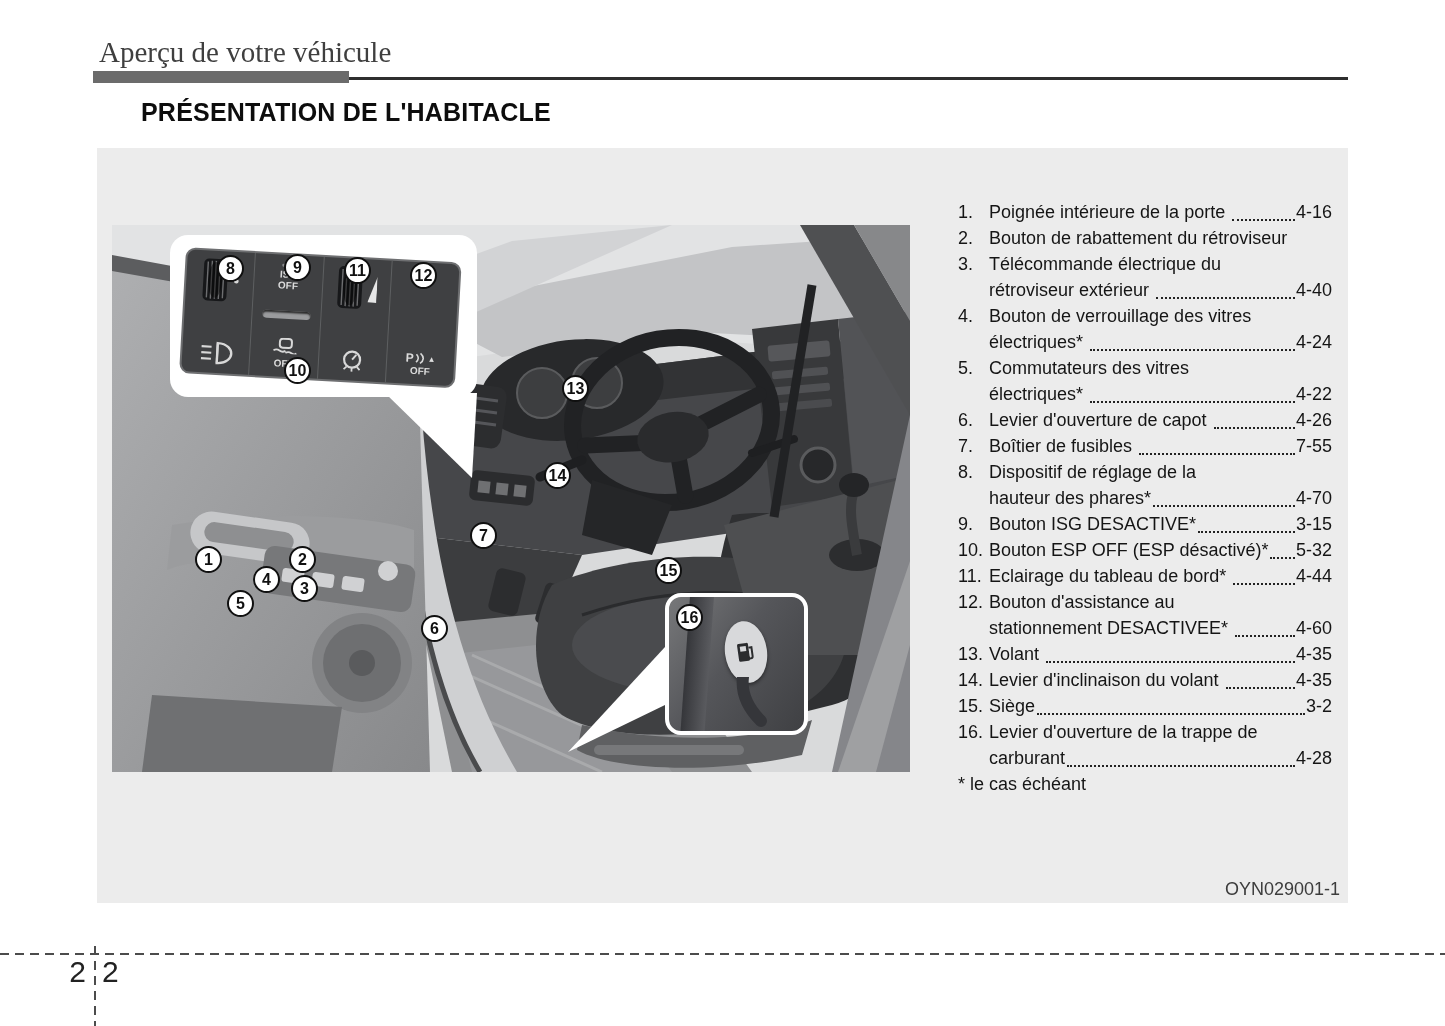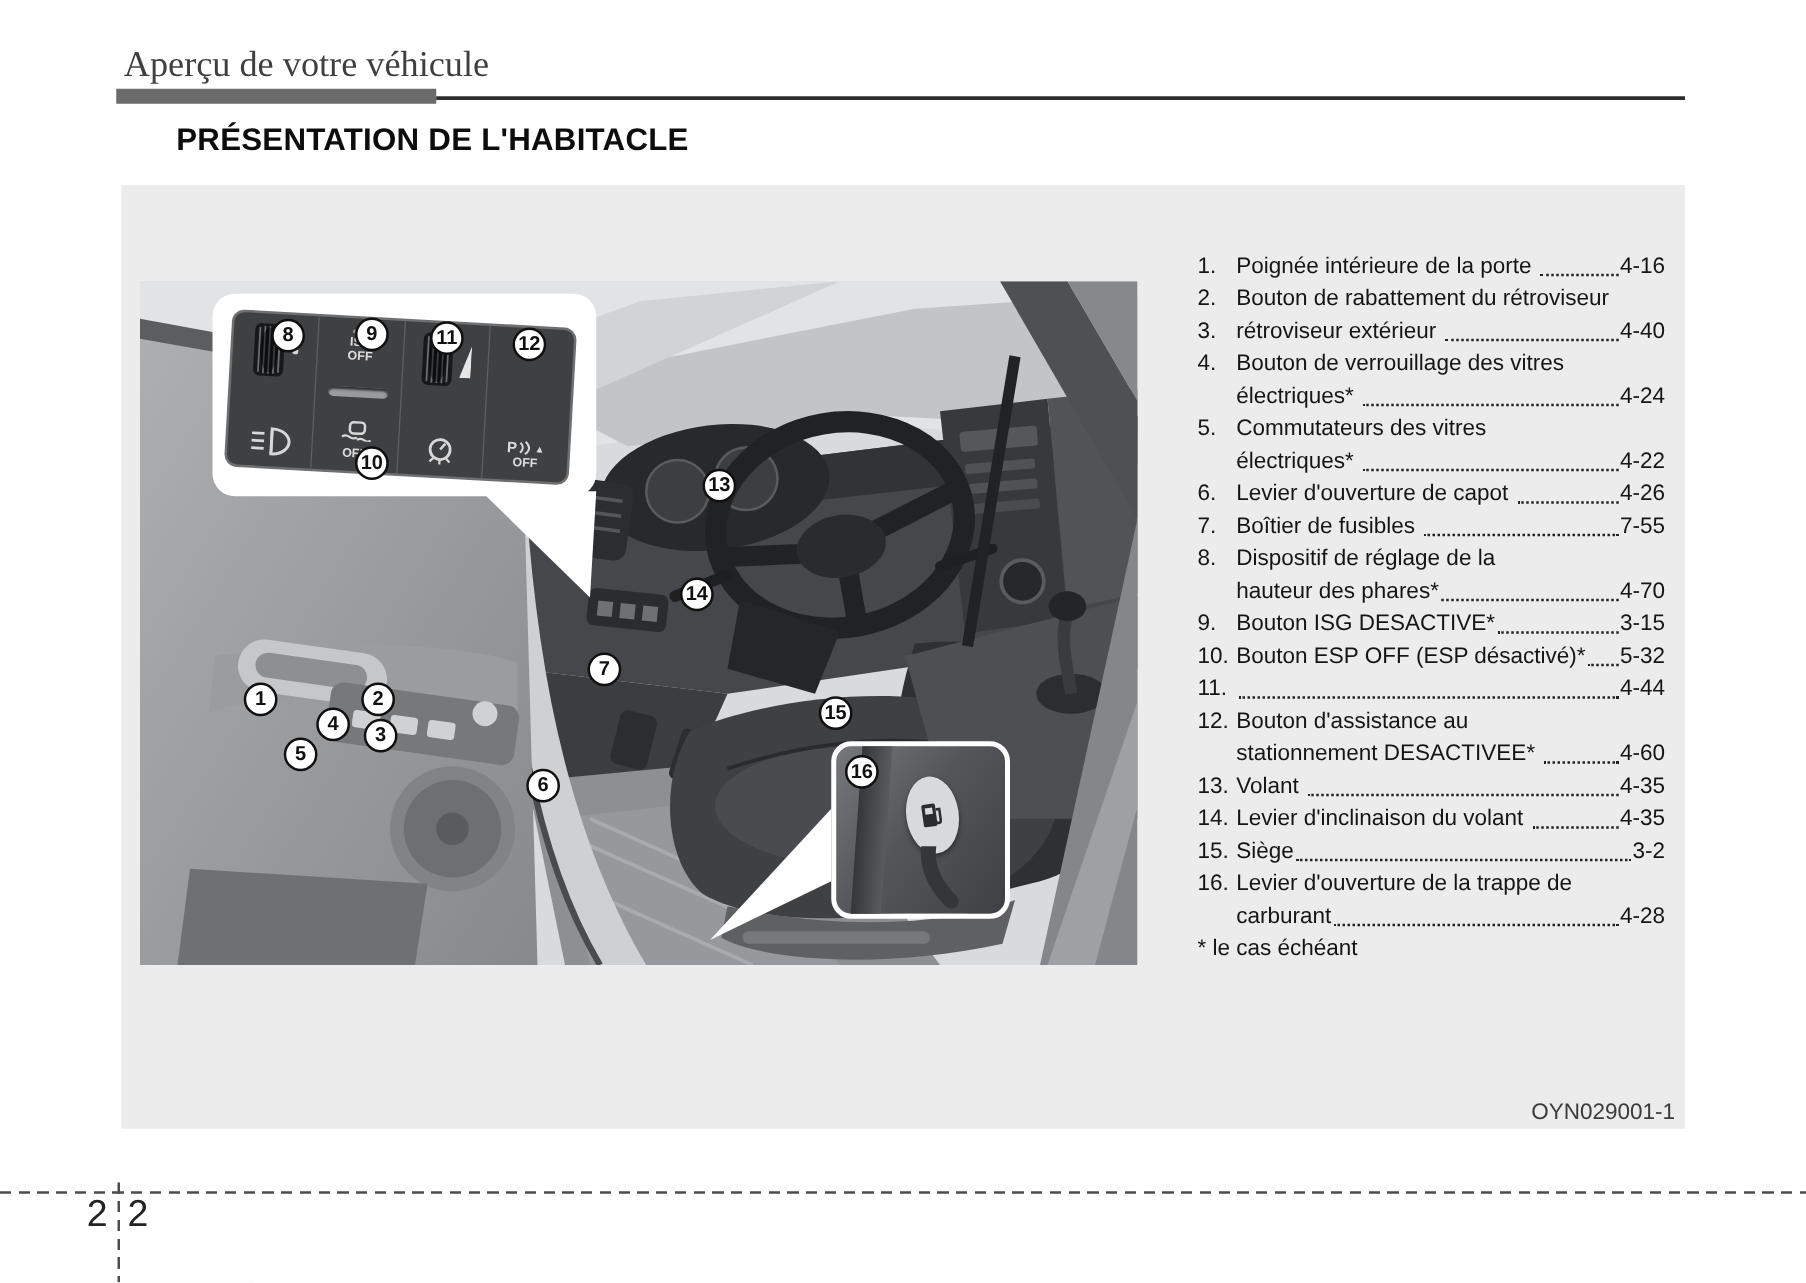--- a/index.html
+++ b/index.html
@@ -300,20 +300,23 @@
         <div class="body">
           <div class="line">
             <span class="txt">Bouton de rabattement du rétroviseur</span>
           </div>
         </div>
       </div>
       <div class="li">
         <span class="num">3.</span>
         <div class="body">
           <div class="line">
+            <span class="txt">Télécommande électrique du</span>
+          </div>
+          <div class="line">
             <span class="txt">rétroviseur extérieur </span>
             <span class="dots"></span>
             <span class="pg">4-40</span>
           </div>
         </div>
       </div>
       <div class="li">
         <span class="num">4.</span>
         <div class="body">
           <div class="line">
@@ -389,20 +392,21 @@
             <span class="txt">Bouton ESP OFF (ESP désactivé)*</span>
             <span class="dots"></span>
             <span class="pg">5-32</span>
           </div>
         </div>
       </div>
       <div class="li">
         <span class="num">11.</span>
         <div class="body">
           <div class="line">
+            <span class="txt">Eclairage du tableau de bord* </span>
             <span class="dots"></span>
             <span class="pg">4-44</span>
           </div>
         </div>
       </div>
       <div class="li">
         <span class="num">12.</span>
         <div class="body">
           <div class="line">
             <span class="txt">Bouton d'assistance au</span>

